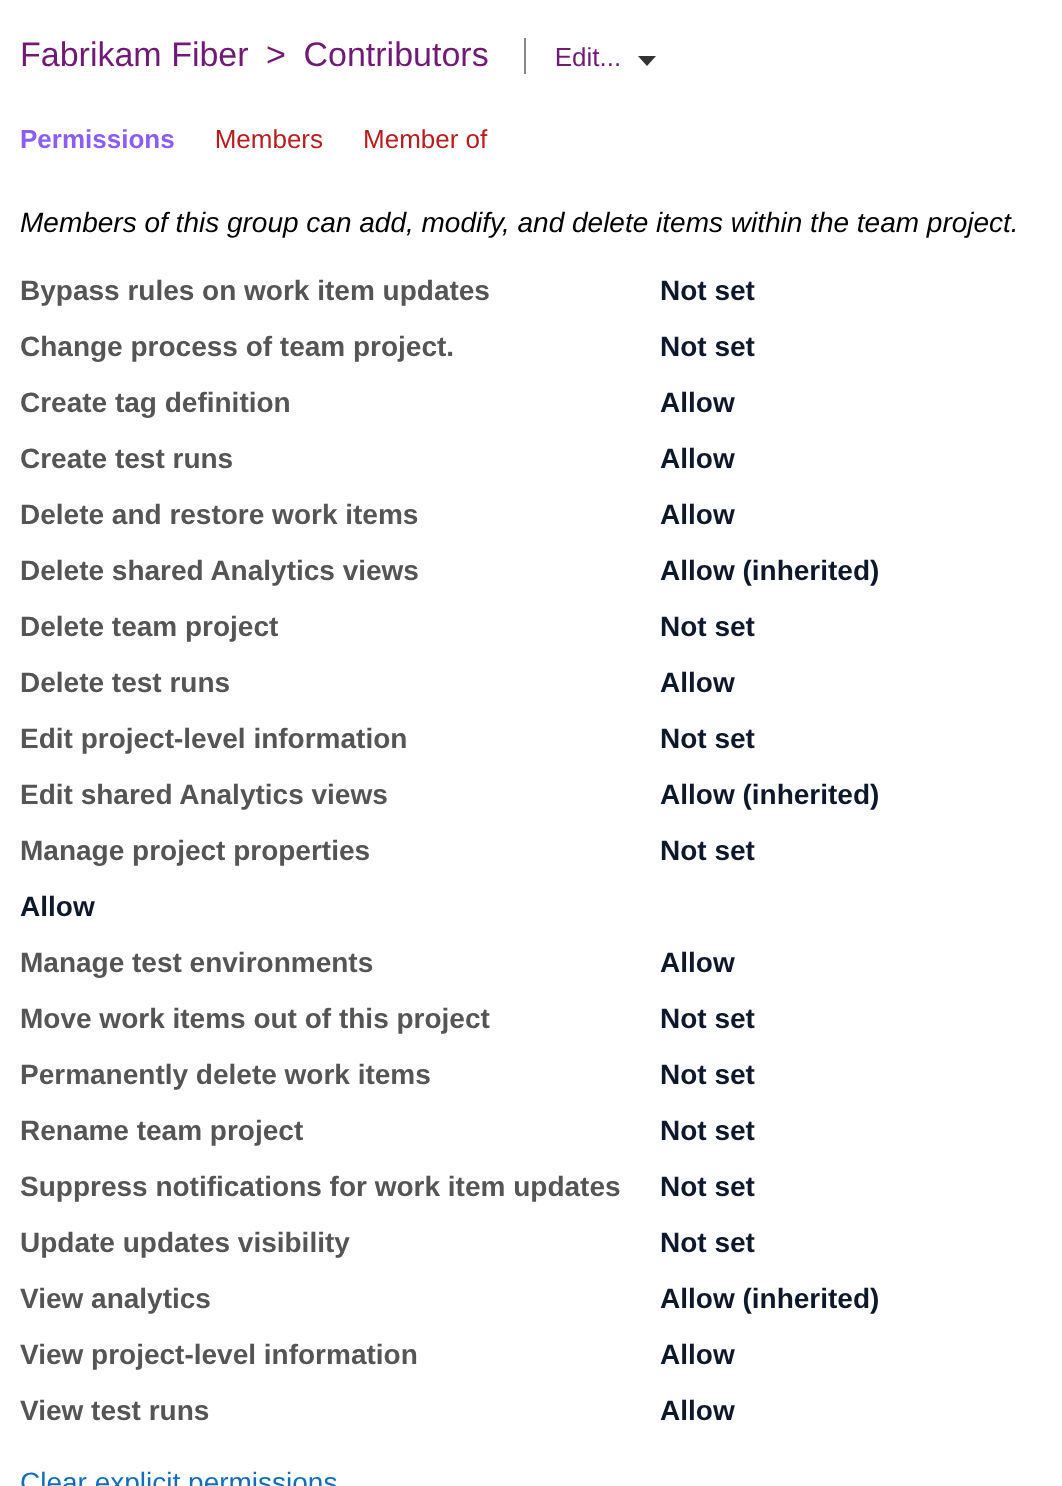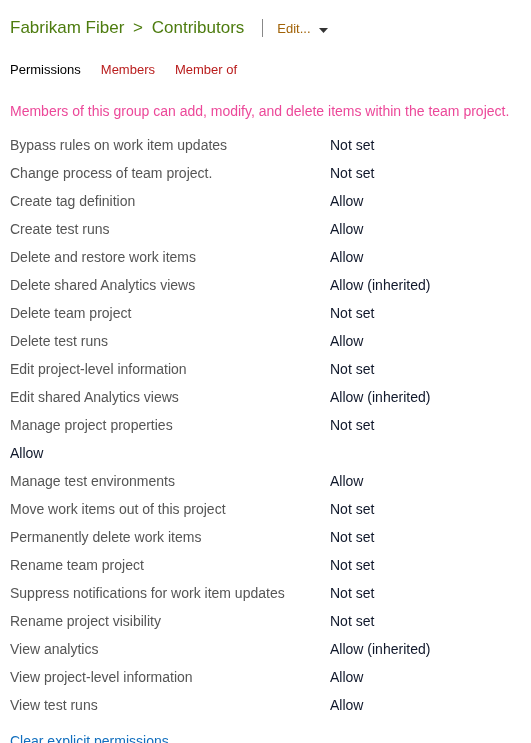--- a/index.html
+++ b/index.html
@@ -10,59 +10,61 @@
       background: #fff;
       width: 531px;
     }
     .header {
       display: flex;
       align-items: center;
       padding: 18px 10px 0 10px;
     }
     .breadcrumb {
       font-size: 17px;
-      color: #4d7c0f;
+      color: #701a75;
     }
     .breadcrumb .sep { margin: 0 4px; }
     .vert-divider {
       width: 1px;
       height: 18px;
       background: #888;
       margin: 0 14px 0 18px;
     }
     .edit-dd {
       display: flex;
       align-items: flex-start;
       font-size: 13px;
-      color: #a16207;
+      color: #701a75;
       cursor: pointer;
     }
     .edit-dd .caret { margin-left: 8px; }
     .tabs {
       display: flex;
       gap: 20px;
       padding: 24px 10px 0 10px;
       font-size: 13px;
     }
     .tab {
       color: #b91c1c;
       cursor: pointer;
       padding-bottom: 4px;
     }
     .tab.active {
-      color: #000000;
-      font-weight: 400;
+      color: #8b5cf6;
+      font-weight: 700;
     }
     .description {
       padding: 22px 10px 0 10px;
       font-size: 14px;
-      color: #ec4899;
+      color: #000000;
+      font-style: italic;
     }
     .perm-list {
       padding: 12px 8px 0 10px;
+      font-weight: bold;
     }
     .perm-row {
       display: flex;
       align-items: center;
       height: 28px;
     }
     .perm-label {
       width: 320px;
       color: #555;
       font-size: 14px;
@@ -174,21 +176,21 @@
     </div>
     <div class="perm-row">
       <span class="perm-label">Rename team project</span>
       <span class="perm-value">Not set</span>
     </div>
     <div class="perm-row">
       <span class="perm-label">Suppress notifications for work item updates</span>
       <span class="perm-value">Not set</span>
     </div>
     <div class="perm-row">
-      <span class="perm-label">Rename project visibility</span>
+      <span class="perm-label">Update updates visibility</span>
       <span class="perm-value">Not set</span>
     </div>
     <div class="perm-row">
       <span class="perm-label">View analytics</span>
       <span class="perm-value">Allow (inherited)</span>
     </div>
     <div class="perm-row">
       <span class="perm-label">View project-level information</span>
       <span class="perm-value">Allow</span>
     </div>

